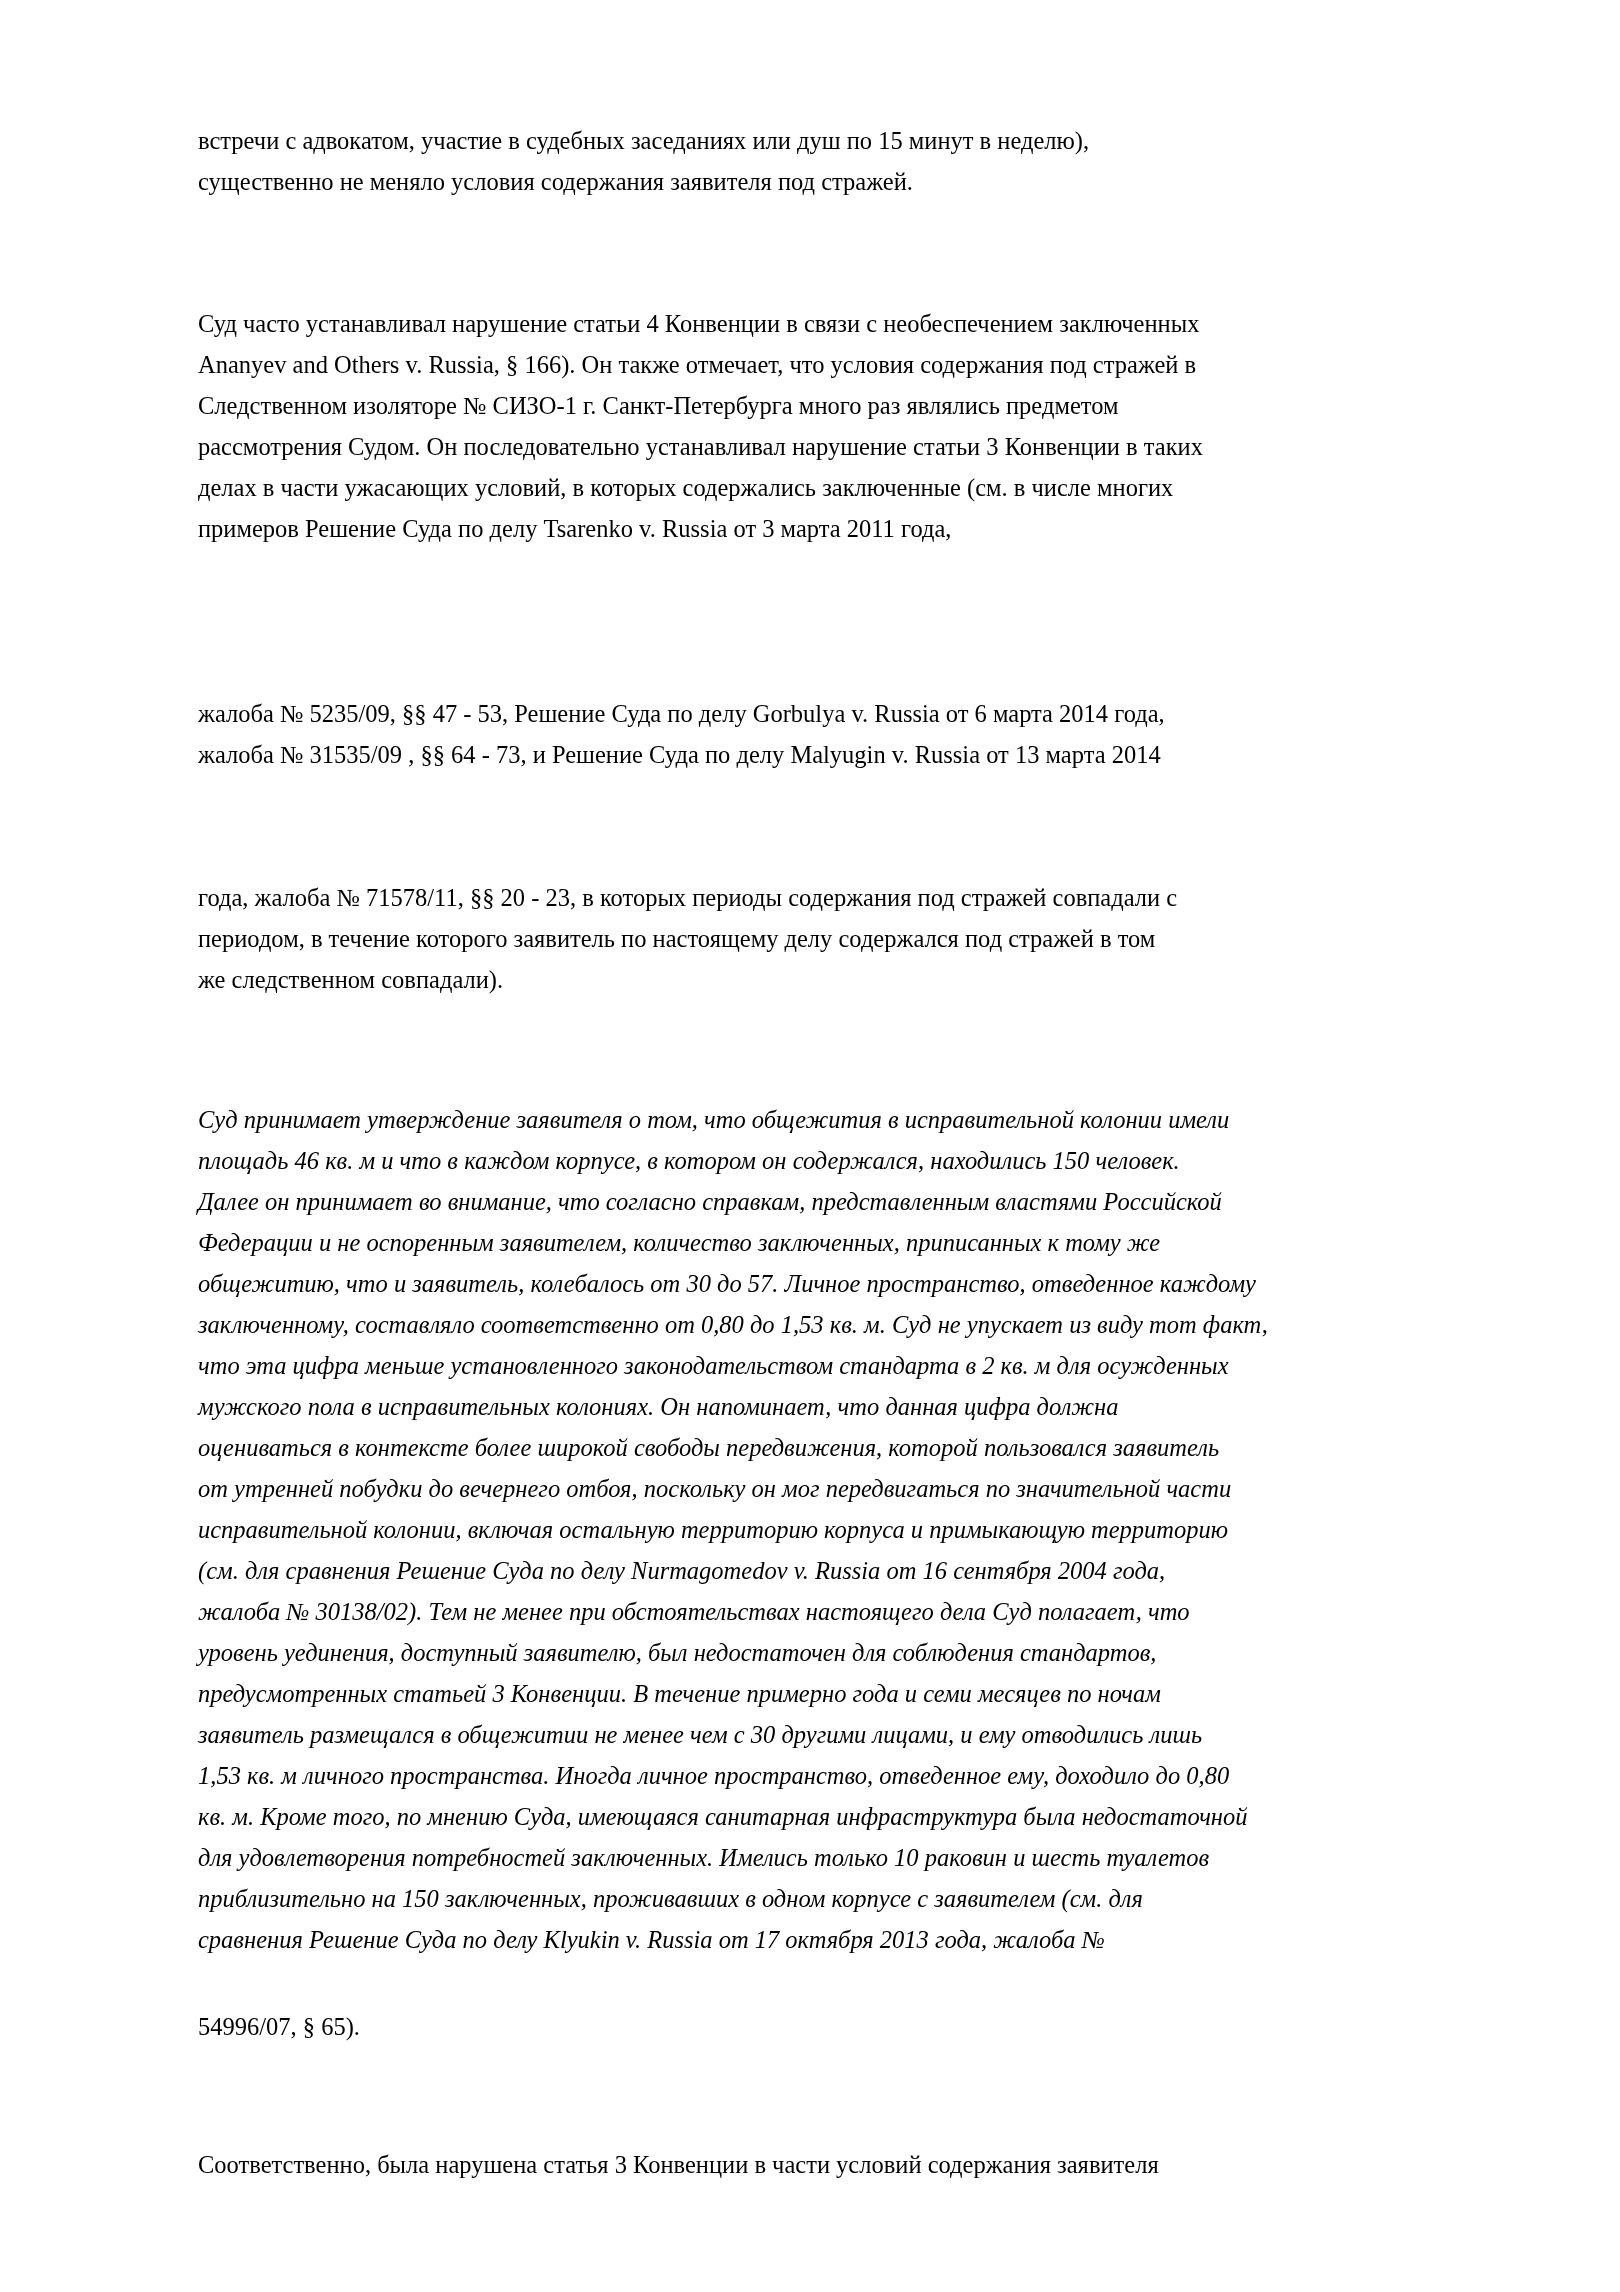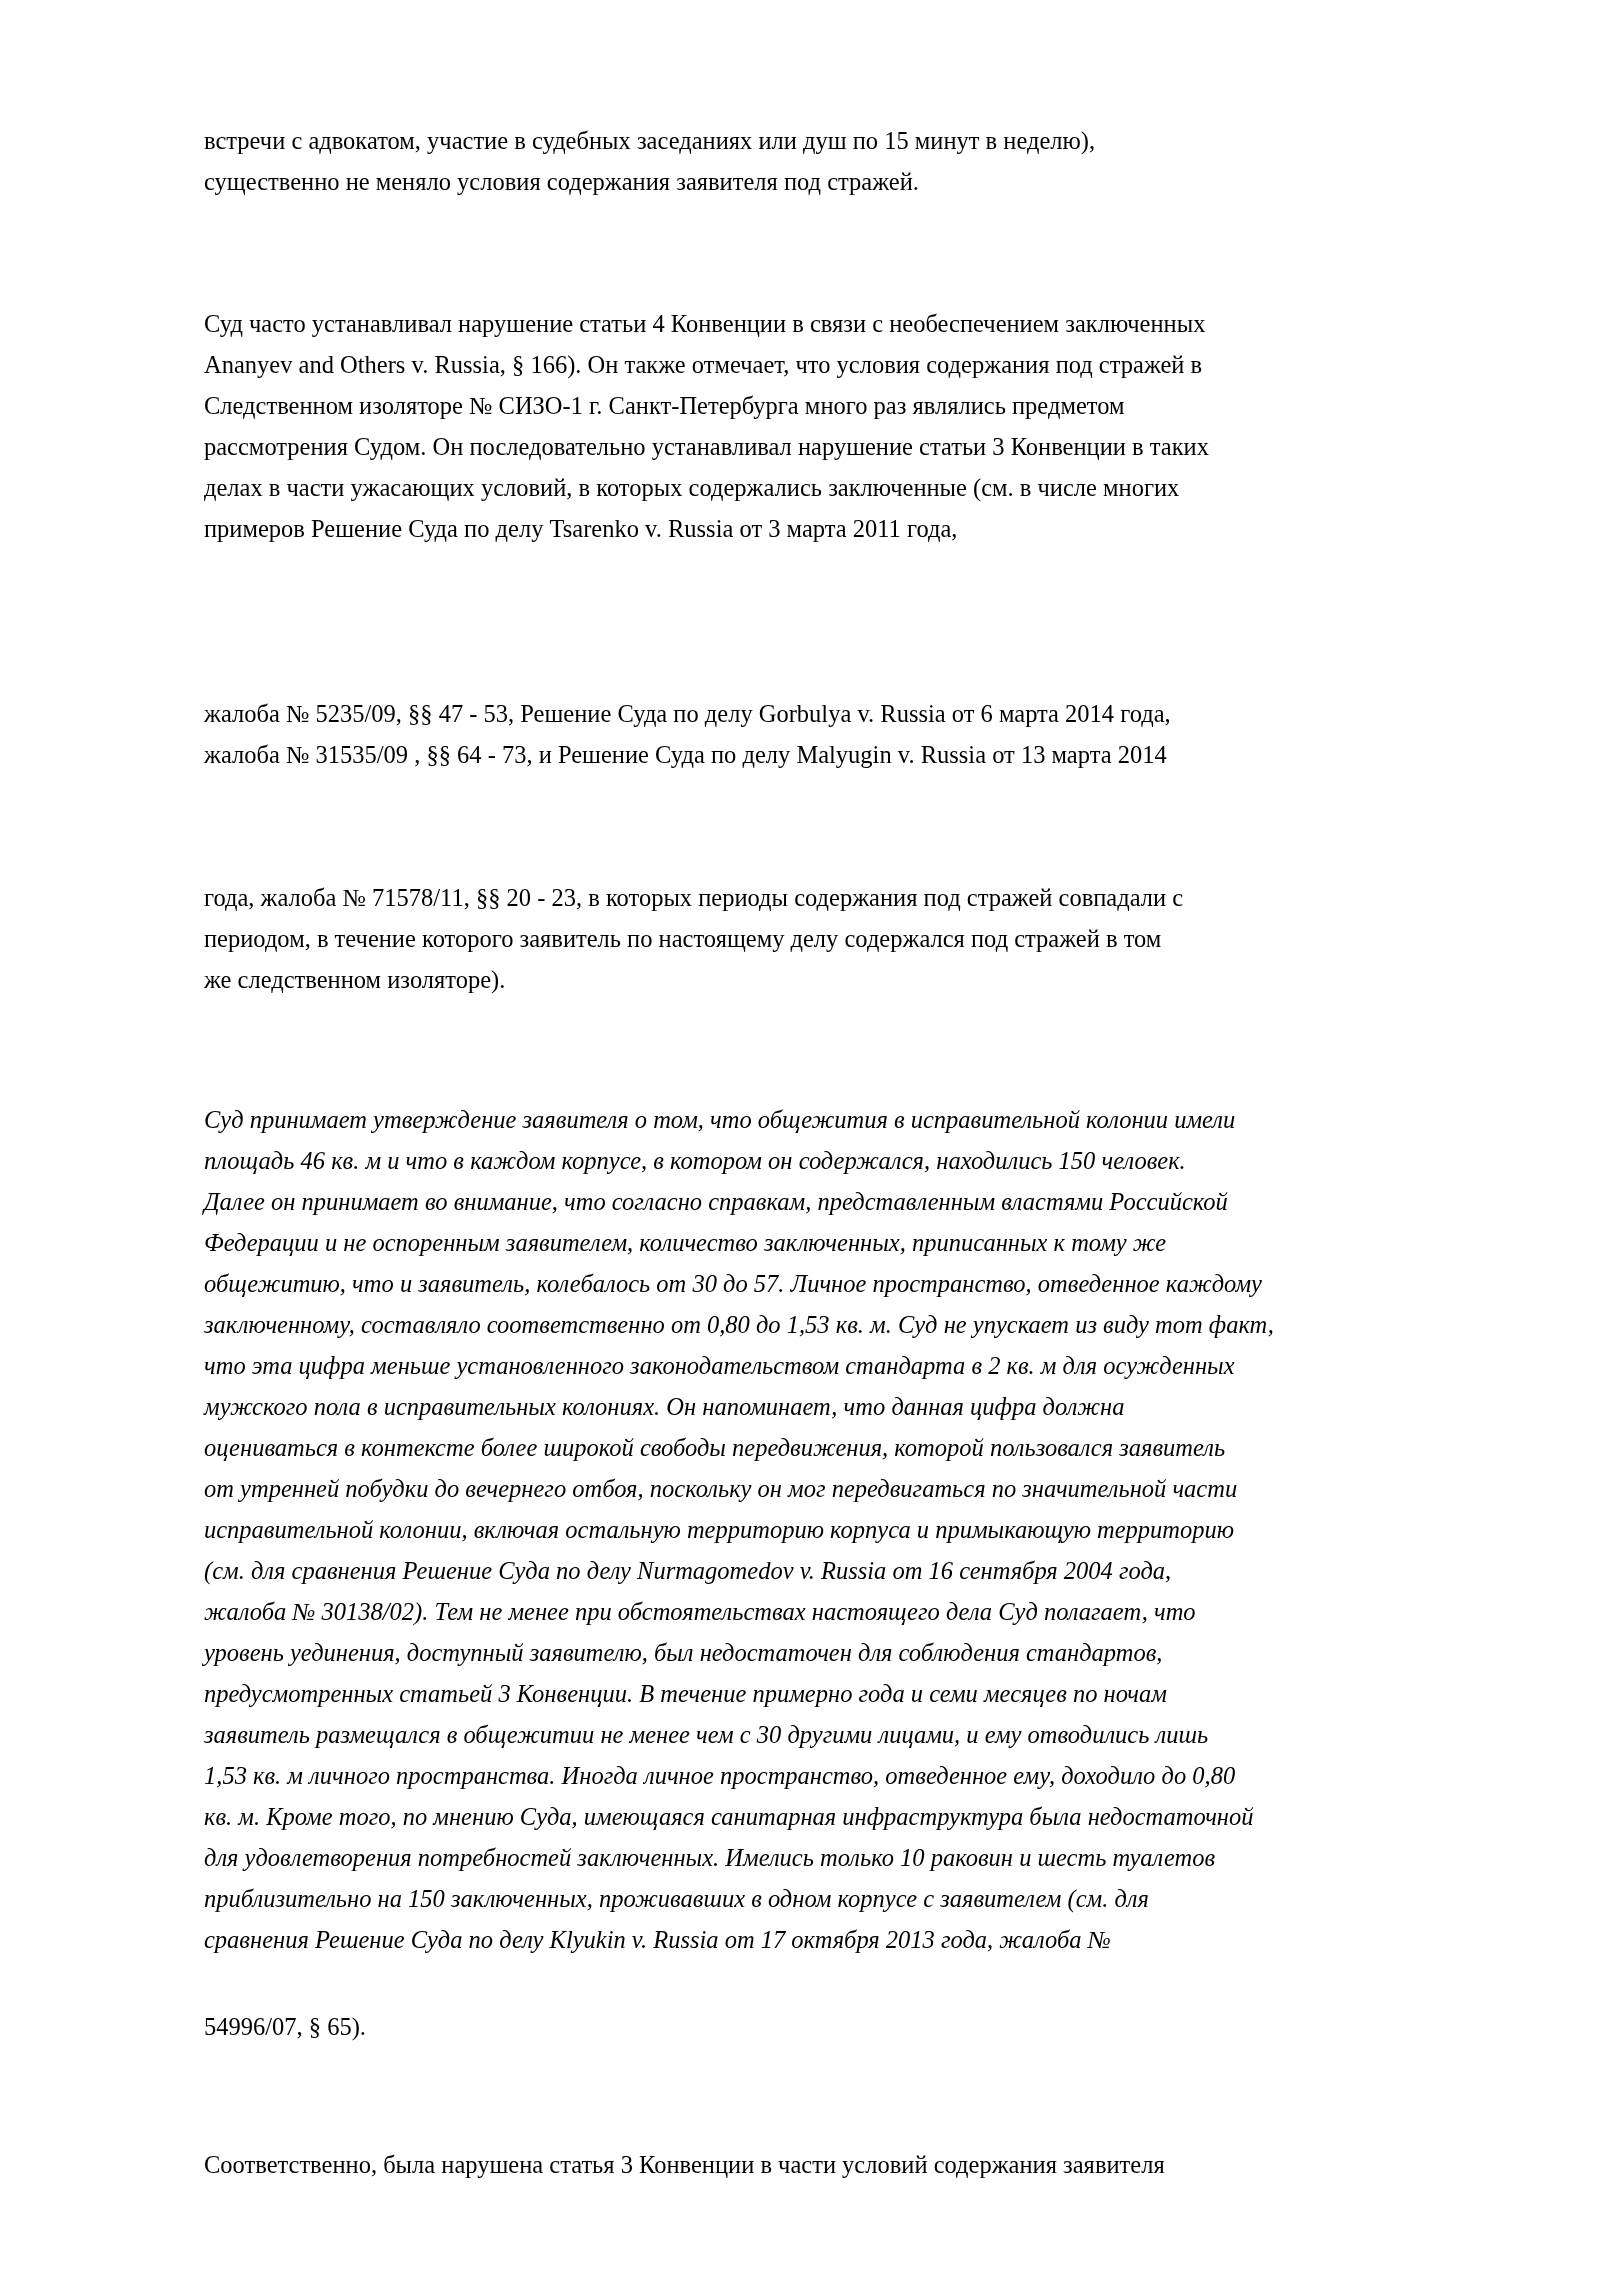--- a/index.html
+++ b/index.html
@@ -1,18 +1,18 @@
 <!DOCTYPE html>
 <html><head>
 <meta charset="utf-8">
 <style>
   html, body { margin: 0; padding: 0; background: #ffffff; }
   body { width: 1620px; height: 2293px; position: relative; overflow: hidden; }
   .page { position: absolute; left: 0; top: 0; width: 1620px; height: 2293px; background: #ffffff; }
-  .block { position: absolute; left: 204px; width: 1304px; }
+  .block { position: absolute; left: 198px; width: 1304px; }
   .line {
     display: block;
     font-family: "Liberation Serif", serif;
     font-size: 24.5px;
     line-height: 41px;
     color: #000000;
     white-space: nowrap;
   }
   #block-a { top: 120px; }
   #block-b { top: 303px; }
@@ -42,21 +42,21 @@
   </div>
 
   <div class="block" id="block-c">
     <span class="line">жалоба № 5235/09, §§ 47 - 53, Решение Суда по делу Gorbulya v. Russia от 6 марта 2014 года,</span>
     <span class="line">жалоба № 31535/09 , §§ 64 - 73, и Решение Суда по делу Malyugin v. Russia от 13 марта 2014</span>
   </div>
 
   <div class="block" id="block-d">
     <span class="line">года, жалоба № 71578/11, §§ 20 - 23, в которых периоды содержания под стражей совпадали с</span>
     <span class="line">периодом, в течение которого заявитель по настоящему делу содержался под стражей в том</span>
-    <span class="line">же следственном изоляторе).</span>
+    <span class="line">же следственном совпадали).</span>
   </div>
 
   <div class="block" id="block-e">
     <span class="line">Суд принимает утверждение заявителя о том, что общежития в исправительной колонии имели</span>
     <span class="line">площадь 46 кв. м и что в каждом корпусе, в котором он содержался, находились 150 человек.</span>
     <span class="line">Далее он принимает во внимание, что согласно справкам, представленным властями Российской</span>
     <span class="line">Федерации и не оспоренным заявителем, количество заключенных, приписанных к тому же</span>
     <span class="line">общежитию, что и заявитель, колебалось от 30 до 57. Личное пространство, отведенное каждому</span>
     <span class="line">заключенному, составляло соответственно от 0,80 до 1,53 кв. м. Суд не упускает из виду тот факт,</span>
     <span class="line">что эта цифра меньше установленного законодательством стандарта в 2 кв. м для осужденных</span>

